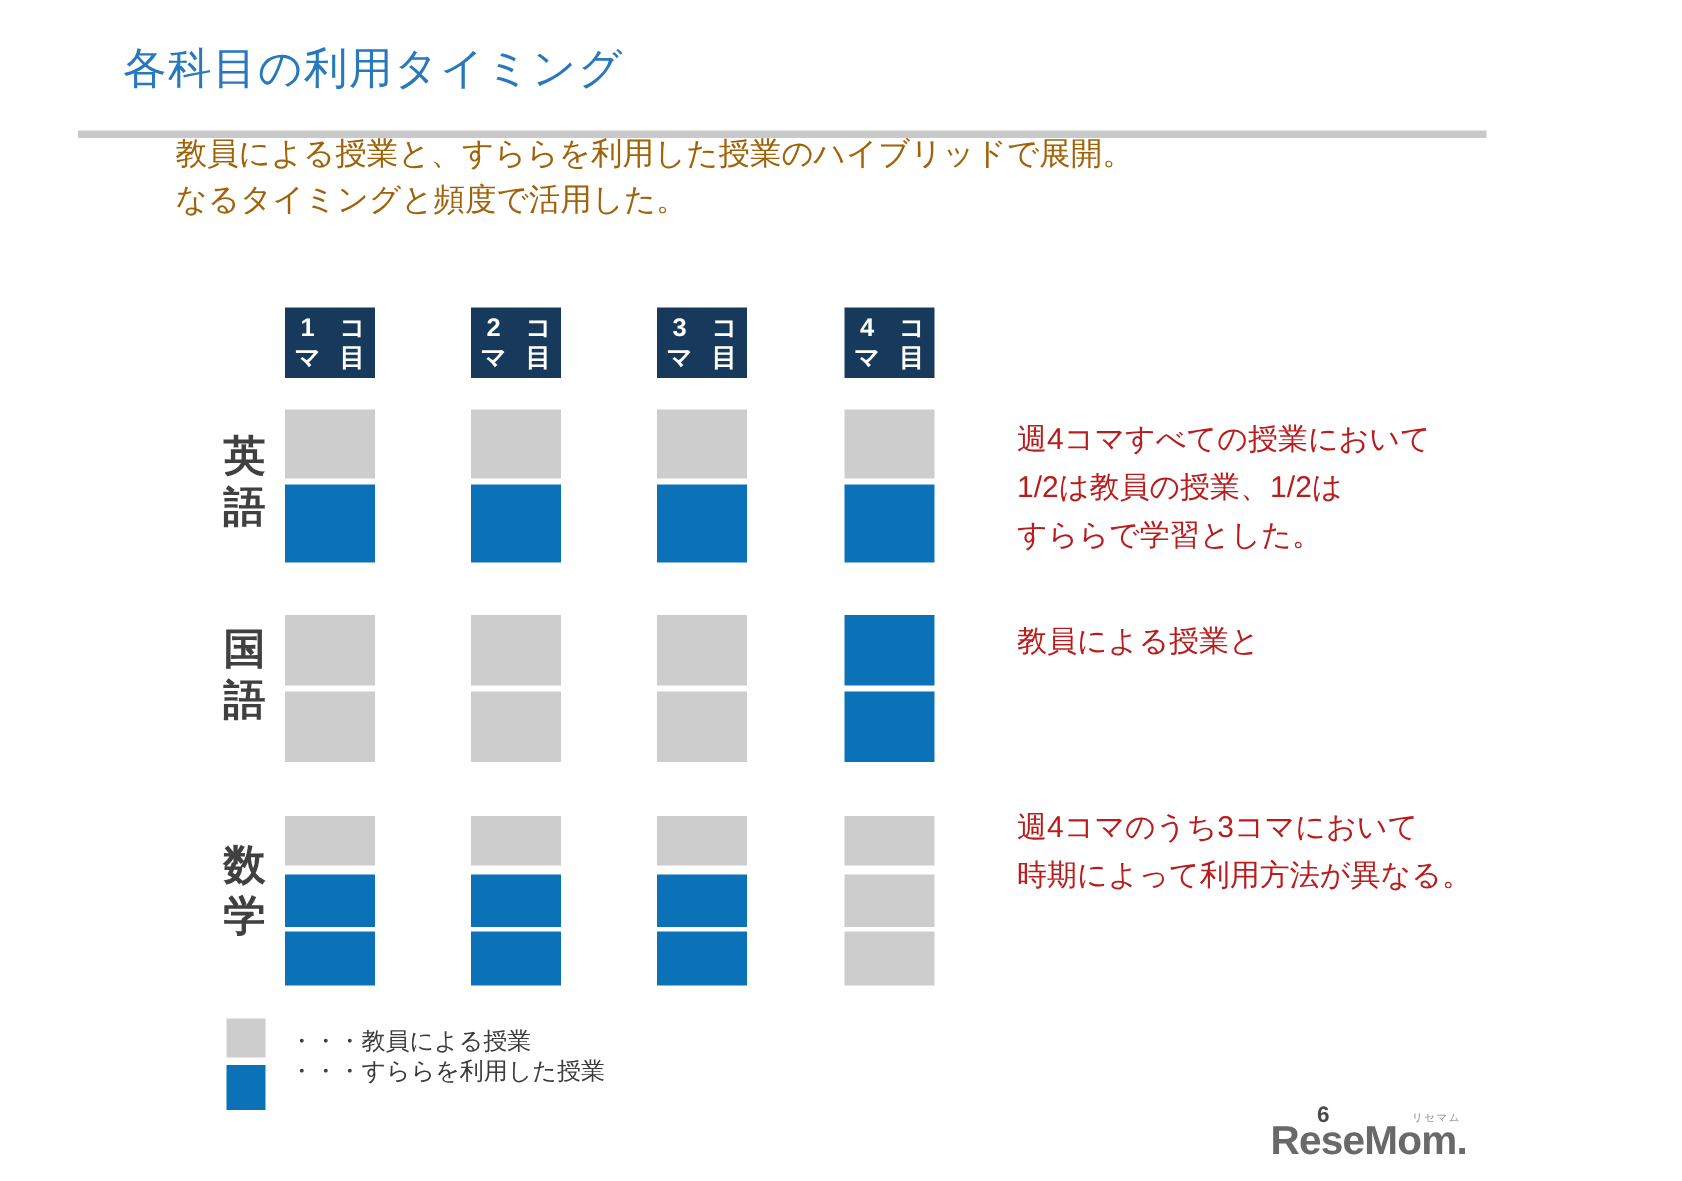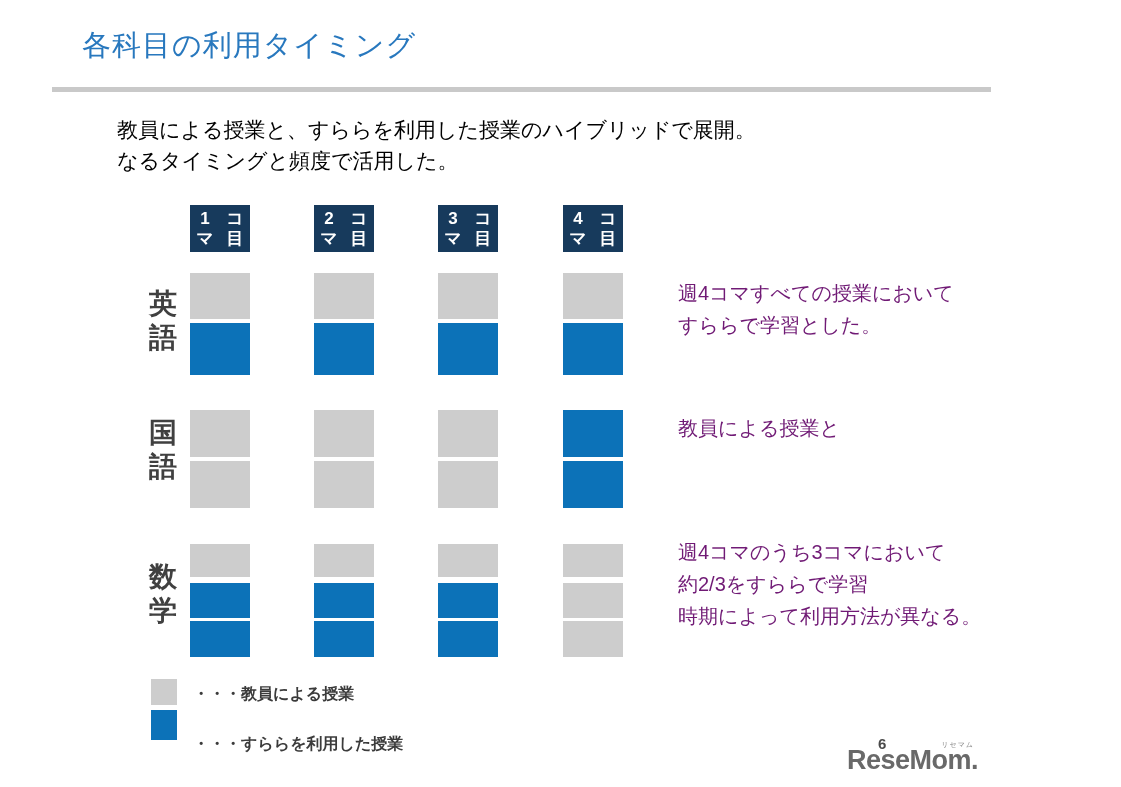--- a/index.html
+++ b/index.html
@@ -7,41 +7,41 @@
     position:relative; width:991px; height:787px; background:#ffffff;
     font-family:"Liberation Sans", sans-serif; overflow:hidden;
   }
   .title {
     position:absolute; left:82px; top:26px;
     font-size:29px; letter-spacing:1px; color:#2878BE; font-weight:500;
     white-space:nowrap;
   }
   .divider { position:absolute; left:52px; top:87px; width:1015px; height:5px; background:#C9C9C9; }
   .intro {
-    position:absolute; left:117px; top:114px;
-    font-size:21px; line-height:31px; color:#000000; white-space:nowrap;
+    position:absolute; left:117px; top:87px;
+    font-size:21px; line-height:31px; color:#a16207; white-space:nowrap;
   }
   .col-header {
     position:absolute; top:205px; width:60px; height:47px; background:#173A5C;
     color:#ffffff; font-weight:bold; font-size:17px;
     display:grid; grid-template-columns:1fr 1fr; align-content:center;
     justify-items:center; row-gap:3px; line-height:17px;
   }
   .block { position:absolute; width:60px; }
   .row-label {
     position:absolute; left:145px; width:36px;
     font-size:28px; font-weight:bold; color:#404040; line-height:34px; text-align:center;
   }
   .note {
     position:absolute; left:678px;
-    font-size:20px; line-height:32px; color:#701a75; white-space:nowrap;
+    font-size:20px; line-height:32px; color:#b91c1c; white-space:nowrap;
   }
   .legend-swatch { position:absolute; left:151px; width:26px; }
   .legend-label {
-    position:absolute; left:193px; font-size:16px; font-weight:bold;
+    position:absolute; left:193px; font-size:16px; font-weight:normal;
     color:#3B3B3B; white-space:nowrap;
   }
   .logo {
     position:absolute; right:13px; bottom:11px;
     font-size:27px; font-weight:bold; color:#696969; letter-spacing:-0.5px;
     white-space:nowrap;
   }
   .logo-ruby {
     position:absolute; top:-5px; right:4px;
     font-size:7px; font-weight:normal; color:#8A8A8A; letter-spacing:1px;
@@ -126,35 +126,35 @@
       <div class="block" style="left: 438px; top: 544px; height: 33px; background: rgb(205, 205, 205);"></div>
       <div class="block" style="left: 438px; top: 583px; height: 35px; background: rgb(12, 114, 184);"></div>
       <div class="block" style="left: 438px; top: 621px; height: 36px; background: rgb(12, 114, 184);"></div>
       <div class="block" style="left: 563px; top: 544px; height: 33px; background: rgb(205, 205, 205);"></div>
       <div class="block" style="left: 563px; top: 583px; height: 35px; background: rgb(205, 205, 205);"></div>
       <div class="block" style="left: 563px; top: 621px; height: 36px; background: rgb(205, 205, 205);"></div>
     </div>
 
   <div class="note" style="top:277px">
     <div>週4コマすべての授業において</div>
+    <div>1/2は教員の授業、1/2は</div>
     <div>すららで学習とした。</div>
   </div>
   <div class="note" style="top:412px">
     <div>教員による授業と</div>
   </div>
   <div class="note" style="top:536px">
     <div>週4コマのうち3コマにおいて</div>
-    <div>約2/3をすららで学習</div>
     <div>時期によって利用方法が異なる。</div>
   </div>
 
   <div class="legend-swatch" style="top: 679px; height: 26px; background: rgb(205, 205, 205);"></div>
   <div class="legend-label" style="top:684px">・・・教員による授業</div>
   <div class="legend-swatch" style="top: 710px; height: 30px; background: rgb(12, 114, 184);"></div>
-  <div class="legend-label" style="top:734px">・・・すららを利用した授業</div>
+  <div class="legend-label" style="top:704px">・・・すららを利用した授業</div>
 
   <div class="logo">
     <span class="page-number">6</span>
     <span class="logo-ruby">リセマム</span>
     <span>ReseMom.</span>
   </div>
 
 </div>
 
 </body></html>

